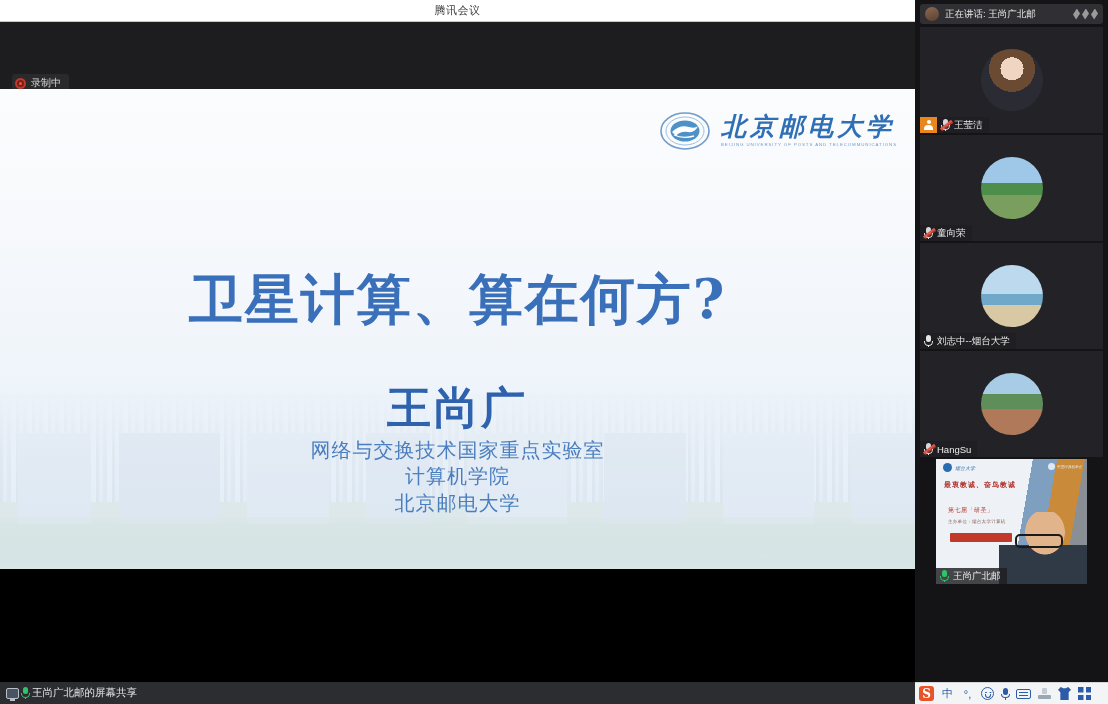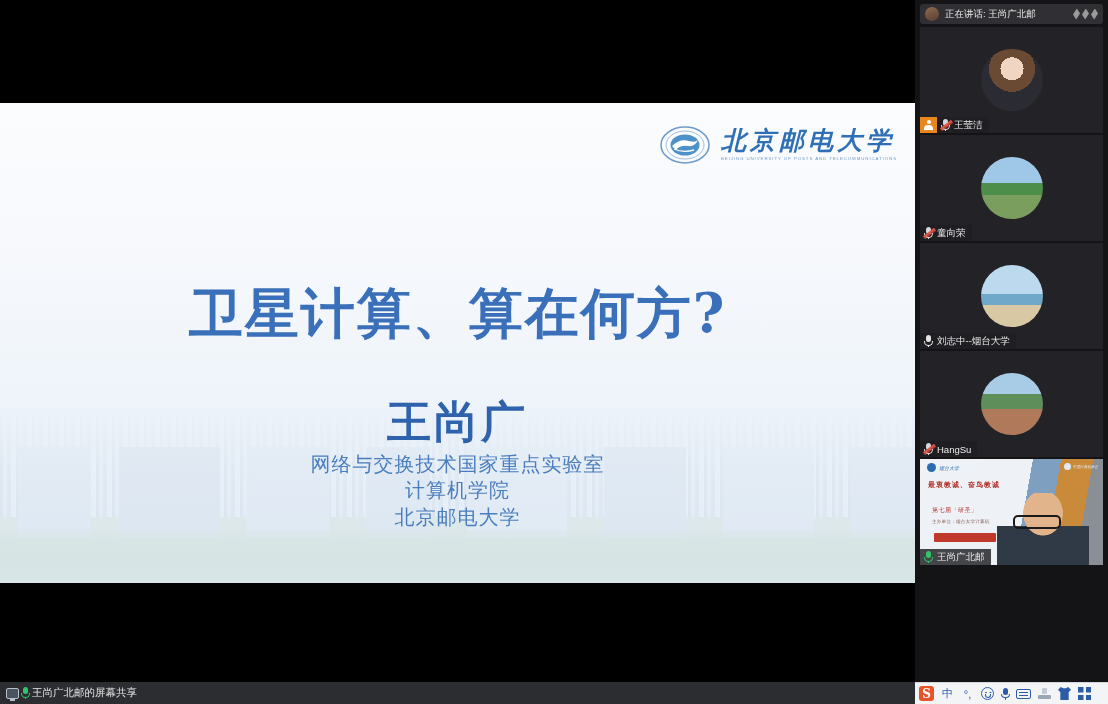--- a/index.html
+++ b/index.html
@@ -55,21 +55,21 @@
   }
   .rec-dot::after {
     content: ""; position: absolute;
     left: 2px; top: 2px; width: 3px; height: 3px;
     border-radius: 50%; background: #e05a4c;
   }
   .rec-text { font-size: 10px; color: #d8d8d8; }
 
   
   .slide {
-    position: absolute; left: 0; top: 81px;
+    position: absolute; left: 0; top: 67px;
     width: 915px; height: 480px;
     overflow: hidden;
     background:
       linear-gradient(180deg,
         #fbfcfe 0%,
         #f7f9fc 28%,
         #f2f6fb 48%,
         #eef4fa 62%,
         #e7eff8 74%,
         #e3edf7 84%,
@@ -319,22 +319,22 @@
   .mic-off::before {
     content: ""; position: absolute;
     left: -2px; top: 5px; width: 14px; height: 1.6px;
     background: #b23a2d; transform: rotate(-38deg) translateY(1.6px);
     transform-origin: center;
   }
 
   
   .selfview {
     position: relative;
-    margin: 0 5px;
-    height: 106px;
+    margin: 0 21px;
+    height: 125px;
     overflow: hidden;
     background: #dfe4ea;
   }
   .sv-bg {
     position: absolute; inset: 0;
     background:
       linear-gradient(100deg, #eef2f6 0 56%, #7e9fc0 56% 70%, #c98a3a 70% 86%, #8a8f95 86% 100%);
   }
   .sv-headline {
     position: absolute; left: 8px; top: 20px;
@@ -453,23 +453,32 @@
     width:4.6px; height:2.6px;
     border:1.2px solid #2b5ca8; border-top:none;
     border-radius: 0 0 4px 4px;
   }
 </style>
 </head>
 <body>
 
 <div id="app">
 
+  <div class="titlebar">
+    <span class="titlebar-text">腾讯会议</span>
+  </div>
 
   <div class="share-area">
 
+    <div class="rec-band">
+      <div class="rec-chip">
+        <span class="rec-dot"></span>
+        <span class="rec-text">录制中</span>
+      </div>
+    </div>
 
     <div class="slide">
       <div class="slide-photo"></div>
 
       <div class="bupt-logo">
         <span class="bupt-mark">
           <svg width="54" height="40" viewBox="0 0 54 40">
             <ellipse cx="27" cy="20" rx="24" ry="18" fill="none" stroke="#6f9ccb" stroke-width="1.6"></ellipse>
             <ellipse cx="27" cy="20" rx="19" ry="14" fill="none" stroke="#9dbfdf" stroke-width="1"></ellipse>
             <ellipse cx="27" cy="20" rx="14.5" ry="10.5" fill="#2f7ec0" opacity="0.85"></ellipse>

